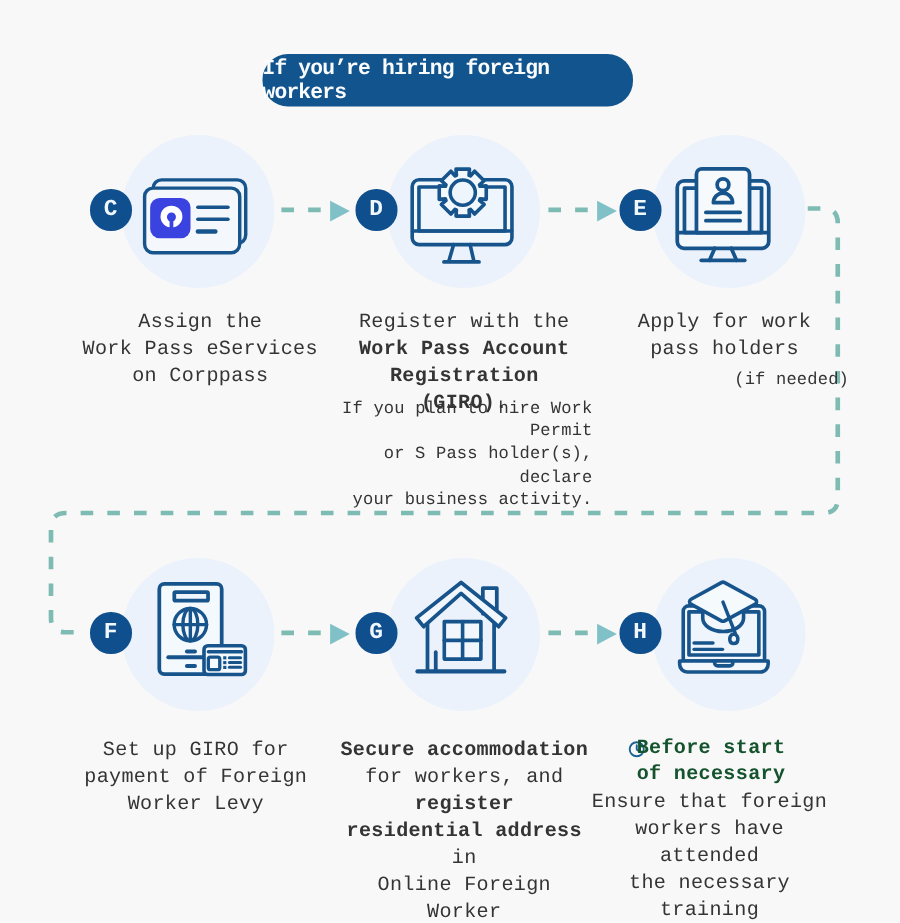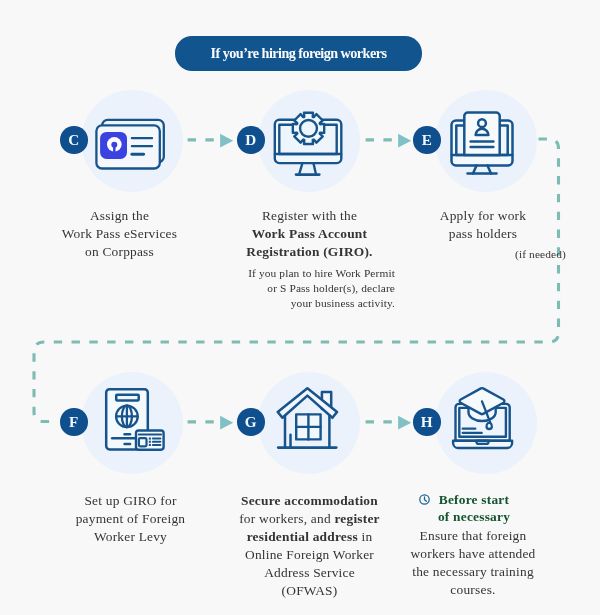--- a/index.html
+++ b/index.html
@@ -1,18 +1,18 @@
 <!DOCTYPE html>
 <html><head>
 <meta charset="utf-8">
 <style>
   html,body{margin:0;padding:0;background:transparent;}
   body{width:600px;height:615px;overflow:hidden;}
   .page{position:relative;width:600px;height:615px;background:#F8F8F8;border-radius:1px;overflow:hidden;
-        font-family:Liberation Serif, serif;-webkit-font-smoothing:antialiased;}
+        font-family:Liberation Mono, monospace;-webkit-font-smoothing:antialiased;}
 
   .banner{position:absolute;left:175px;top:36px;width:247px;height:35px;background:#11548E;border-radius:17px;
           display:flex;align-items:center;justify-content:center;}
   .banner span{color:#FAFCFE;font-size:14.2px;font-weight:700;letter-spacing:-0.55px;}
 
   .halo{position:absolute;width:102px;height:102px;border-radius:50%;background:#EBF2FB;}
   .badge{position:absolute;width:27.5px;height:27.5px;border-radius:50%;background:#0F4F8E;
          display:flex;align-items:center;justify-content:center;}
   .badge span{color:#F1F8FD;font-size:15.2px;font-weight:700;line-height:1;}
   .icon{position:absolute;}
@@ -70,21 +70,21 @@
       <path d="M36.9 22.2 H 57.0" stroke-width="2.3"></path>
       <path d="M36.9 30.2 H 57.0" stroke-width="2.3"></path>
       <path d="M36.9 38.3 H 48.6" stroke-width="2.9"></path>
     </g>
   </svg>
 
   <div class="halo" style="left:258px;top:90px;"></div>
   <div class="badge" style="left:237px;top:126px;">
     <span>D</span>
   </div>
-  <div class="cap" style="left:39px;top:207px;width:161px;">
+  <div class="cap" style="left:53px;top:207px;width:161px;">
     <span>Assign the</span><br>
     <span>Work Pass eServices</span><br>
     <span>on Corppass</span>
   </div>
 
   <svg class="icon" style="left:272px;top:106px;" width="76" height="72" viewBox="0 0 76 72" fill="none">
     <g stroke="#17548C" stroke-width="2.4" fill="none" stroke-linejoin="round" stroke-linecap="round">
 
       <rect x="2.8" y="13.8" width="66.5" height="43.3" rx="4.6" fill="#F2F8FC"></rect>
 

